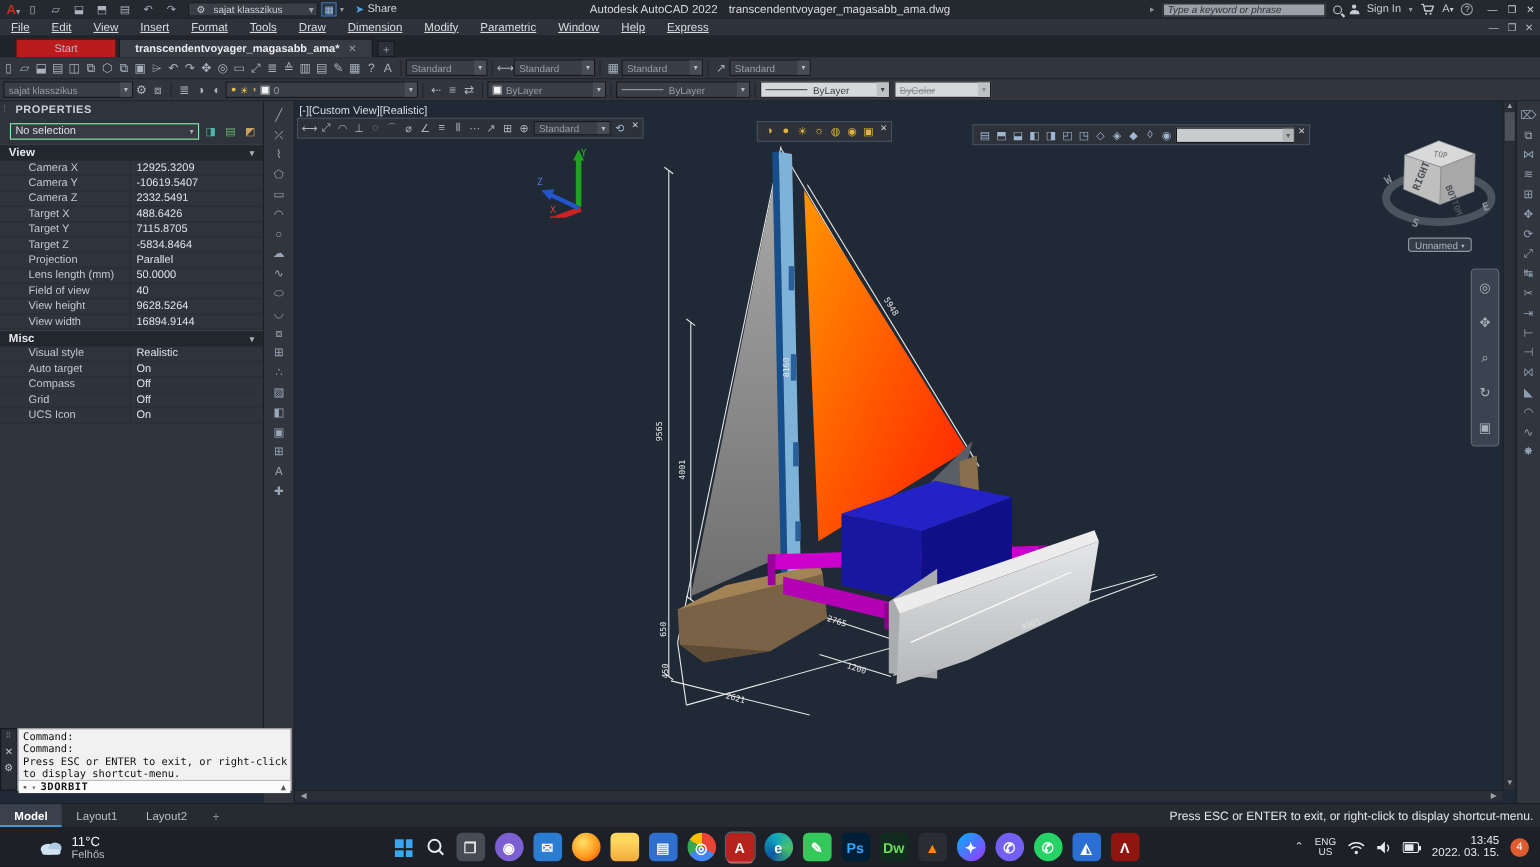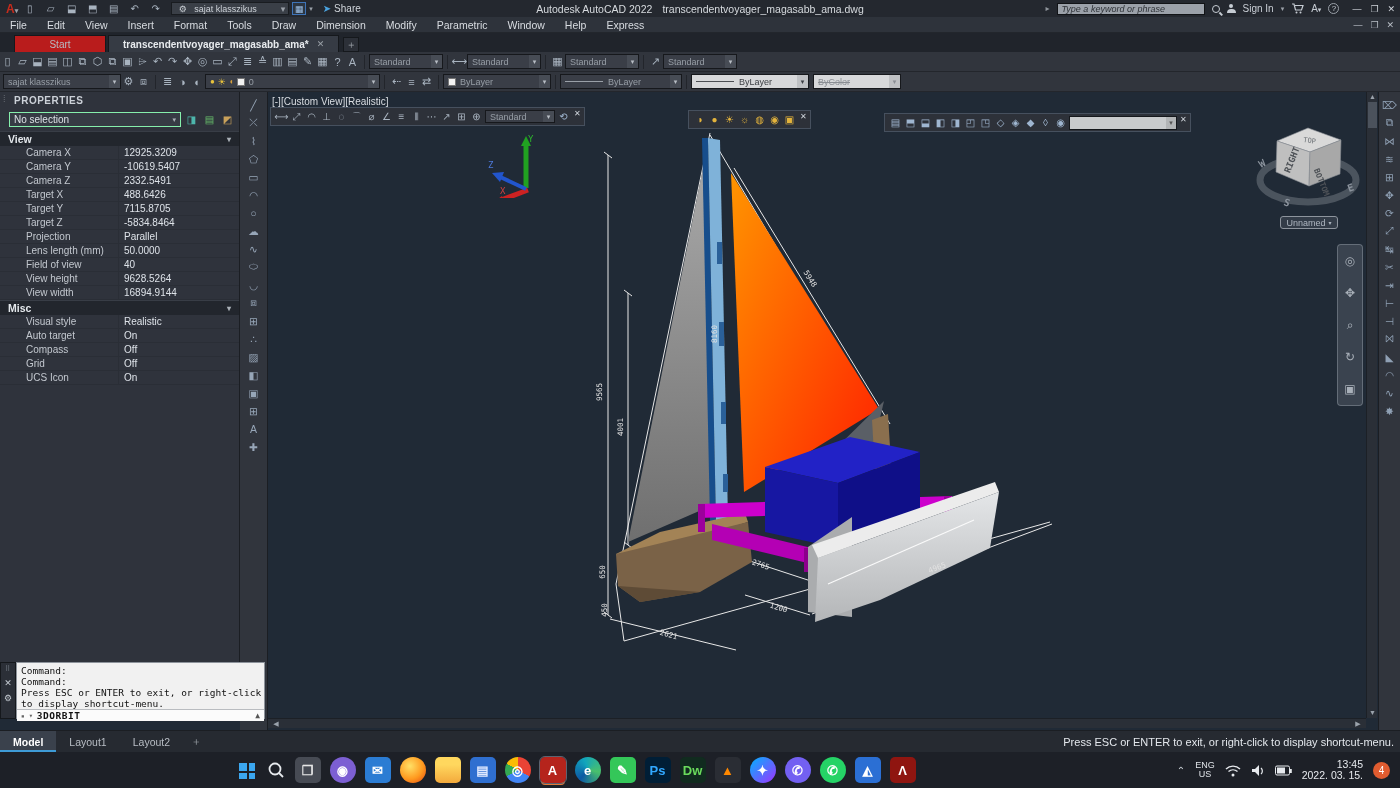--- a/index.html
+++ b/index.html
@@ -29,21 +29,21 @@
   .glass::after { content:""; position:absolute; width:4px; height:1.5px; background:#c6ccd3;
                   transform:rotate(45deg); left:6px; top:7px; }
   .person { width:9px; height:9px; position:relative; }
   .person::before { content:""; position:absolute; left:2.5px; top:0; width:4px; height:4px; border-radius:50%; background:#c6ccd3; }
   .person::after { content:""; position:absolute; left:0; top:4.5px; width:9px; height:4px; border-radius:4px 4px 0 0; background:#c6ccd3; }
   .winbtns { display:flex; gap:9px; color:#cfd4da; font-size:9px; padding-left:6px; }
 
   
   .menubar { position:absolute; left:0; top:17px; width:100%; height:16px; background:#2e333b;
              display:flex; align-items:center; color:#d8dce1; font-size:10.5px; border-bottom:1px solid #22262c;}
-  .menubar [data-name^="menu-"] { padding:0 10px; cursor:default; }
+  .menubar [data-name^="menu-"] { padding:0 10px; cursor:default;text-decoration:underline; }
   .menubar .docbtns { margin-left:auto; display:flex; gap:8px; padding-right:6px; color:#b9bfc6; font-size:9px;}
 
   
   .filetabs { position:absolute; left:0; top:33px; width:100%; height:19px; background:#20242b;
               display:flex; align-items:flex-end; color:#b6bcc3; font-size:10px; }
   .ftab { height:17px; display:flex; align-items:center; padding:0 14px; background:#b91c1c; margin-right:2px; border:1px solid #15181c; border-bottom:none;}
   .ftab.active { background:#363b44; color:#e8ebee; font-weight:bold; }
   .ftab .x { margin-left:8px; color:#9aa0a7; font-weight:normal; font-size:9px;}
   .ftab-plus { width:16px; height:15px; background:#2c3038; border:1px solid #15181c; display:flex; align-items:center; justify-content:center; color:#9aa0a7; margin-left:2px;}
 
@@ -706,20 +706,31 @@
         <span>Layout1</span>
       </span>
     <span class="ltab" data-name="tab-layout2">
         <span>Layout2</span>
       </span>
     <span class="ltab-plus" data-name="new-layout-button">＋</span>
     <span class="statusmsg" data-name="status-hint">Press ESC or ENTER to exit, or right-click to display shortcut-menu.</span>
   </div>
 
   <div class="taskbar" data-name="windows-taskbar">
+    <span class="weather" data-name="weather-widget">
+      <svg width="24" height="16" data-name="cloud-icon">
+        <ellipse cx="10" cy="10" rx="7" ry="5" fill="#cfe3f2"></ellipse>
+        <ellipse cx="16" cy="9" rx="6" ry="5" fill="#aecbe3"></ellipse>
+        <rect x="4" y="10" width="17" height="5" rx="2.5" fill="#cfe3f2"></rect>
+      </svg>
+      <span>
+          <div class="t" data-name="weather-temp">11°C</div>
+            <div class="d" data-name="weather-desc">Felhős</div>
+        </span>
+    </span>
     <span class="tb-icons" data-name="taskbar-icons">
       <svg width="22" height="22" data-name="start-button" style="padding:2px;">
         <rect x="2" y="2" width="8" height="8" fill="#3ba7f0"></rect>
           <rect x="12" y="2" width="8" height="8" fill="#3ba7f0"></rect>
         <rect x="2" y="12" width="8" height="8" fill="#3ba7f0"></rect>
           <rect x="12" y="12" width="8" height="8" fill="#3ba7f0"></rect>
       </svg>
       <svg width="20" height="20" data-name="search-button">
         <circle cx="9" cy="9" r="5.5" stroke="#e6e9ed" stroke-width="1.8" fill="none"></circle>
         <line x1="13" y1="13" x2="17" y2="17" stroke="#e6e9ed" stroke-width="1.8"></line>

